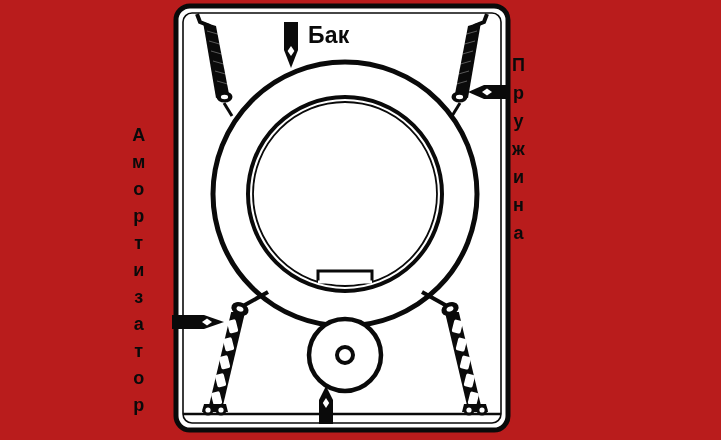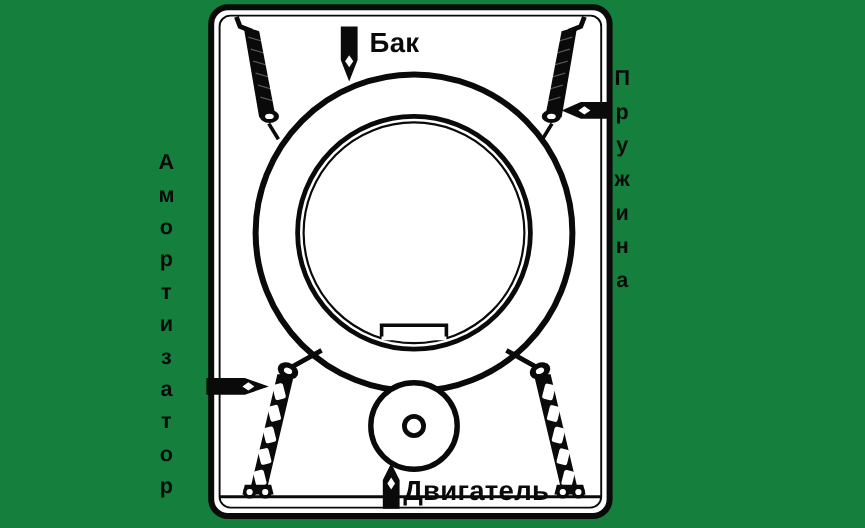--- a/index.html
+++ b/index.html
@@ -7,21 +7,21 @@
     padding: 0;
     background: #ffffff;
   }
   body {
     font-family: "Liberation Sans", sans-serif;
   }
   #diagram-root {
     position: relative;
     width: 721px;
     height: 440px;
-    background: #15803d;
+    background: #b91c1c;
     overflow: hidden;
   }
   #diagram-svg {
     position: absolute;
     left: 0;
     top: 0;
     width: 721px;
     height: 440px;
   }
   .lbl {
@@ -187,21 +187,20 @@
     </g>
 
     <g>
       <path d="M 172 315 L 172 329 L 204 329 L 224 322 L 204 315 Z" fill="#0a0a0a"></path>
       <path d="M 202 322 L 207 318.6 L 212 322 L 207 325.4 Z" fill="#ffffff"></path>
     </g>
   </svg>
 
   <div class="lbl" id="label-tank">Бак</div>
 
-  <div class="lbl" id="label-motor">Двигатель</div>
 
   <div class="vlabel" id="label-shock">
       <span>А</span>
       <span>м</span>
       <span>о</span>
       <span>р</span>
       <span>т</span>
       <span>и</span>
       <span>з</span>
       <span>а</span>

